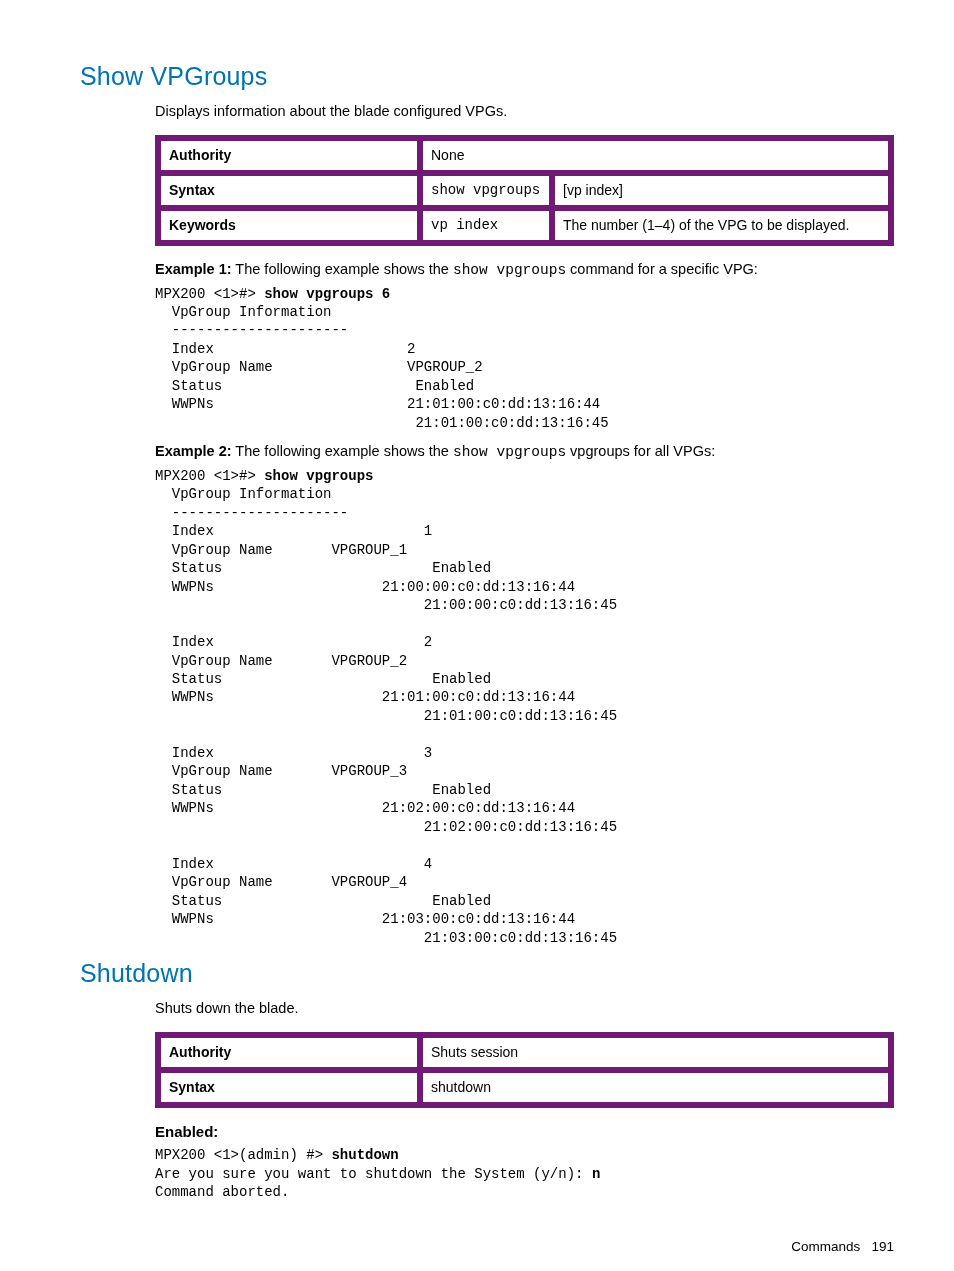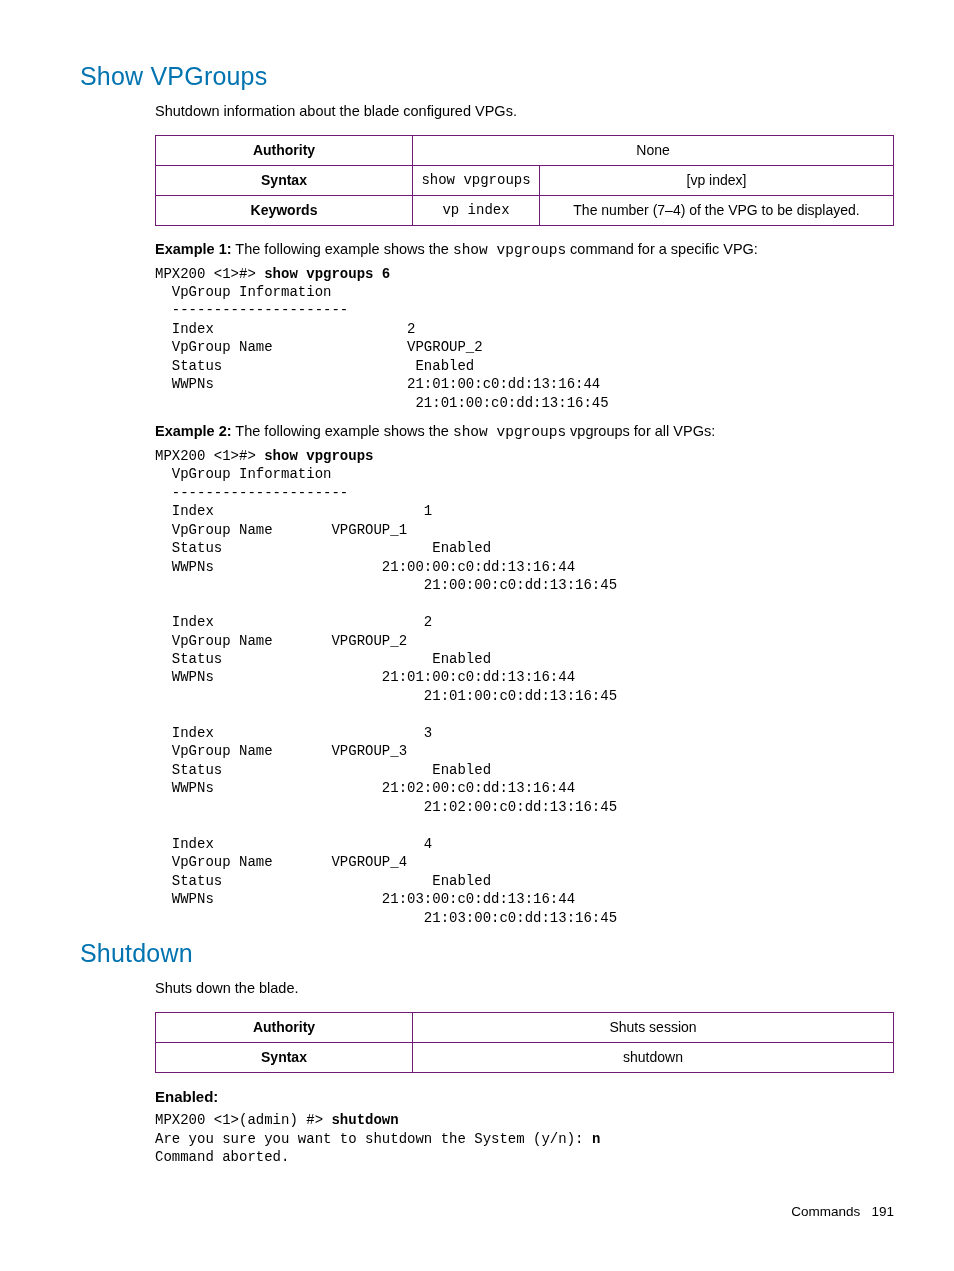--- a/index.html
+++ b/index.html
@@ -25,25 +25,24 @@
   }
   p.desc {
     margin: 4px 0 14px 0;
   }
   table.info {
     border-collapse: collapse;
     width: 100%;
     margin: 8px 0 14px 0;
   }
   table.info td {
-    border: 1px solid #701a75;
+    border: 6px solid #701a75;
     padding: 5px 8px;
     vertical-align: top;
     font-size: 14px;
-    text-align: center;
   }
   table.info td.label {
     font-weight: bold;
     width: 240px;
   }
   table.info td.col2 {
     width: 110px;
     font-family: "Courier New", monospace;
     font-size: 14px;
   }
@@ -79,37 +78,37 @@
     text-align: right;
     font-size: 13.5px;
     margin-top: 36px;
   }
 </style>
 </head>
 <body>
 
 <h2 class="section">Show VPGroups</h2>
 <div class="indented">
-  <p class="desc">Shutdown information about the blade configured VPGs.</p>
+  <p class="desc">Displays information about the blade configured VPGs.</p>
 
   <table class="info">
     <tbody>
         <tr>
       <td class="label">Authority</td>
       <td colspan="2">None</td>
     </tr>
     <tr>
       <td class="label">Syntax</td>
       <td class="col2">show vpgroups</td>
       <td class="mono">[vp index]</td>
     </tr>
     <tr>
       <td class="label">Keywords</td>
       <td class="col2">vp index</td>
-      <td>The number (7–4) of the VPG to be displayed.</td>
+      <td>The number (1–4) of the VPG to be displayed.</td>
     </tr>
   </tbody>
     </table>
 
   <p class="example-line">
     <span class="example-label">Example 1:</span><span> The following example shows the </span><span class="inline-mono">show vpgroups</span><span> command for a specific VPG:</span>
   </p>
   <pre class="block"><span>MPX200 &lt;1&gt;#&gt; </span><span class="bold">show vpgroups 6</span>
 <span>  VpGroup Information
   ---------------------

